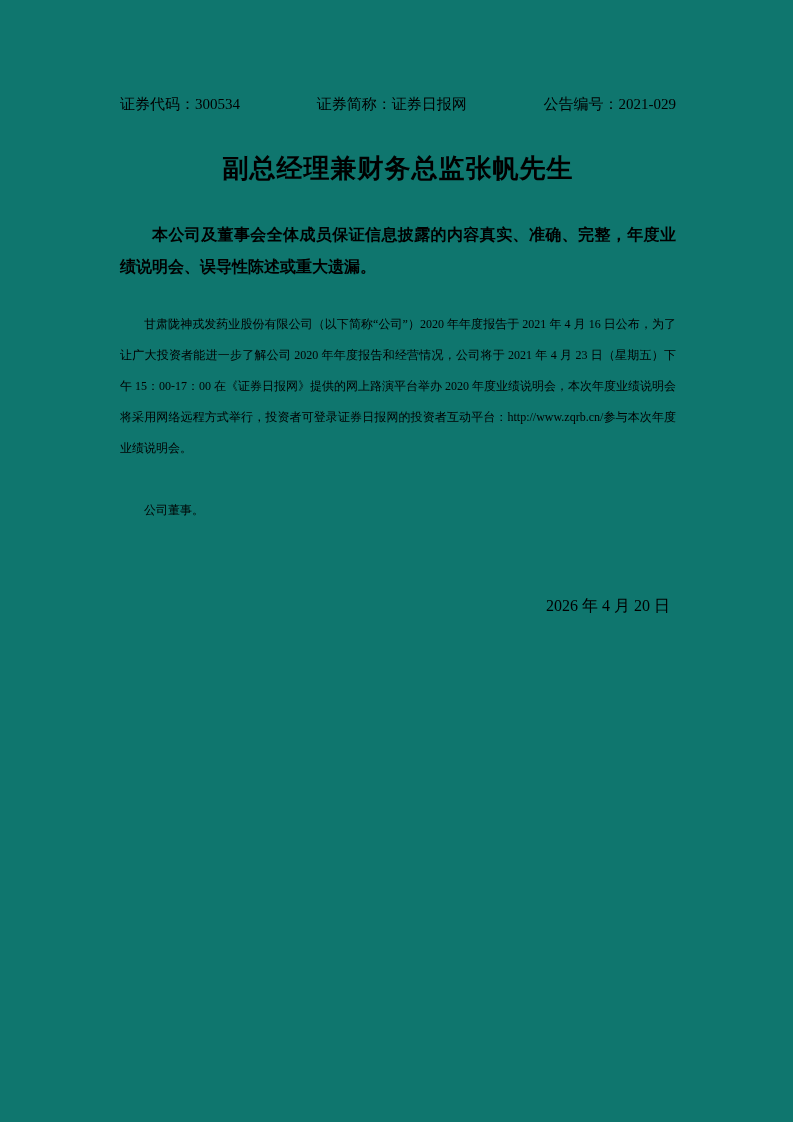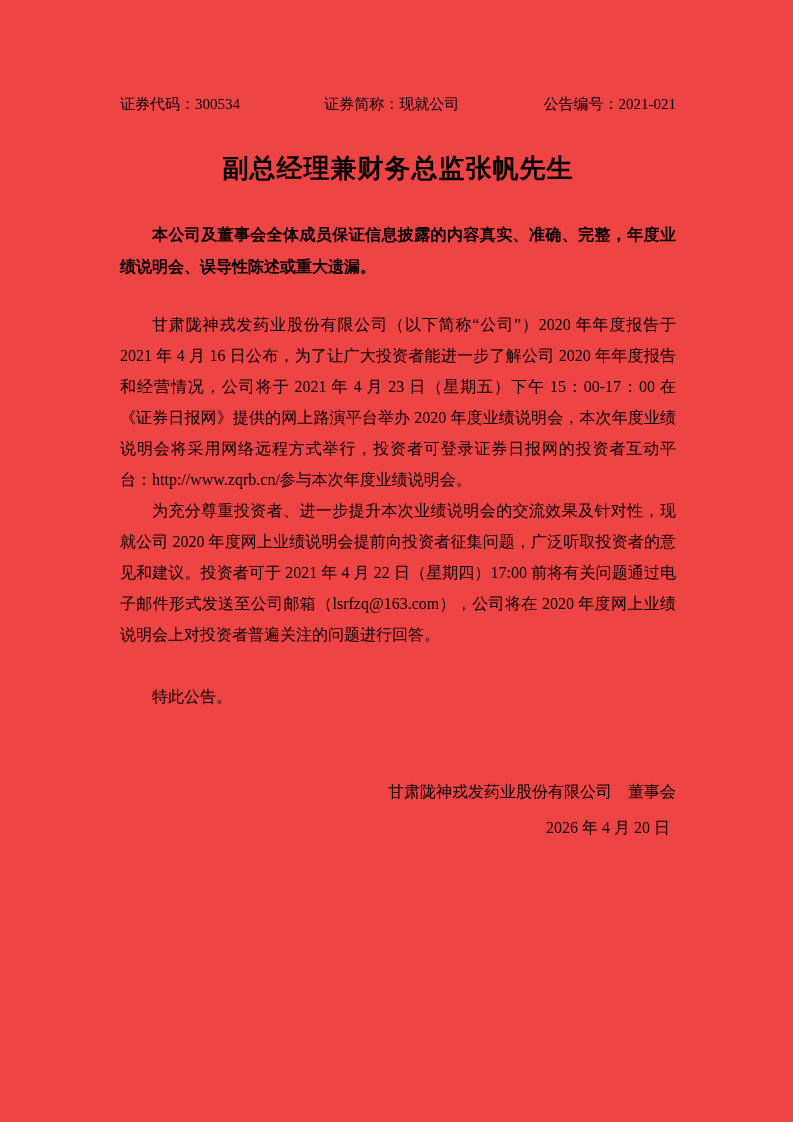--- a/index.html
+++ b/index.html
@@ -5,21 +5,21 @@
   html, body {
     margin: 0;
     padding: 0;
     background: #ffffff;
   }
   .page {
     position: relative;
     width: 793px;
     height: 1122px;
     margin: 0 auto;
-    background: #ef4444;
+    background: #0f766e;
     box-sizing: border-box;
     padding: 93px 117px 0 120px;
     color: #000000;
     font-family: "Liberation Serif", "DejaVu Serif", serif;
     overflow: hidden;
   }
   .header-row {
     display: flex;
     justify-content: space-between;
     align-items: baseline;
@@ -43,21 +43,21 @@
     margin: 28px 0 0 0;
     font-family: "Liberation Sans", "DejaVu Sans", sans-serif;
     font-weight: bold;
     font-size: 16px;
     line-height: 32px;
     text-indent: 2em;
     text-align: justify;
   }
   .body-para {
     margin: 0;
-    font-size: 16px;
+    font-size: 12px;
     line-height: 31px;
     text-indent: 2em;
     text-align: justify;
   }
   .body-para.first {
     margin-top: 26px;
   }
   .body-para.closing {
     margin-top: 31px;
   }
@@ -74,33 +74,31 @@
     padding-right: 6px;
   }
 </style>
 </head>
 <body>
 
 <div class="page">
 
   <div class="header-row">
     <span>证券代码：300534</span>
-    <span>证券简称：现就公司</span>
-    <span>公告编号：2021-021</span>
+    <span>证券简称：证券日报网</span>
+    <span>公告编号：2021-029</span>
   </div>
 
   <h1 class="doc-title">
     <span class="title-line">副总经理兼财务总监张帆先生</span>
   </h1>
 
   <p class="disclaimer">本公司及董事会全体成员保证信息披露的内容真实、准确、完整，年度业绩说明会、误导性陈述或重大遗漏。</p>
 
   <p class="body-para first">甘肃陇神戎发药业股份有限公司（以下简称“公司”）2020 年年度报告于 2021 年 4 月 16 日公布，为了让广大投资者能进一步了解公司 2020 年年度报告和经营情况，公司将于 2021 年 4 月 23 日（星期五）下午 15：00-17：00 在《证券日报网》提供的网上路演平台举办 2020 年度业绩说明会，本次年度业绩说明会将采用网络远程方式举行，投资者可登录证券日报网的投资者互动平台：http://www.zqrb.cn/参与本次年度业绩说明会。</p>
-  <p class="body-para">为充分尊重投资者、进一步提升本次业绩说明会的交流效果及针对性，现就公司 2020 年度网上业绩说明会提前向投资者征集问题，广泛听取投资者的意见和建议。投资者可于 2021 年 4 月 22 日（星期四）17:00 前将有关问题通过电子邮件形式发送至公司邮箱（lsrfzq@163.com），公司将在 2020 年度网上业绩说明会上对投资者普遍关注的问题进行回答。</p>
 
-  <p class="body-para closing">特此公告。</p>
+  <p class="body-para closing">公司董事。</p>
 
   <div class="signature-block">
-    <p>甘肃陇神戎发药业股份有限公司　董事会</p>
     <p class="sig-date">2026 年 4 月 20 日</p>
   </div>
 
 </div>
 
 </body></html>

